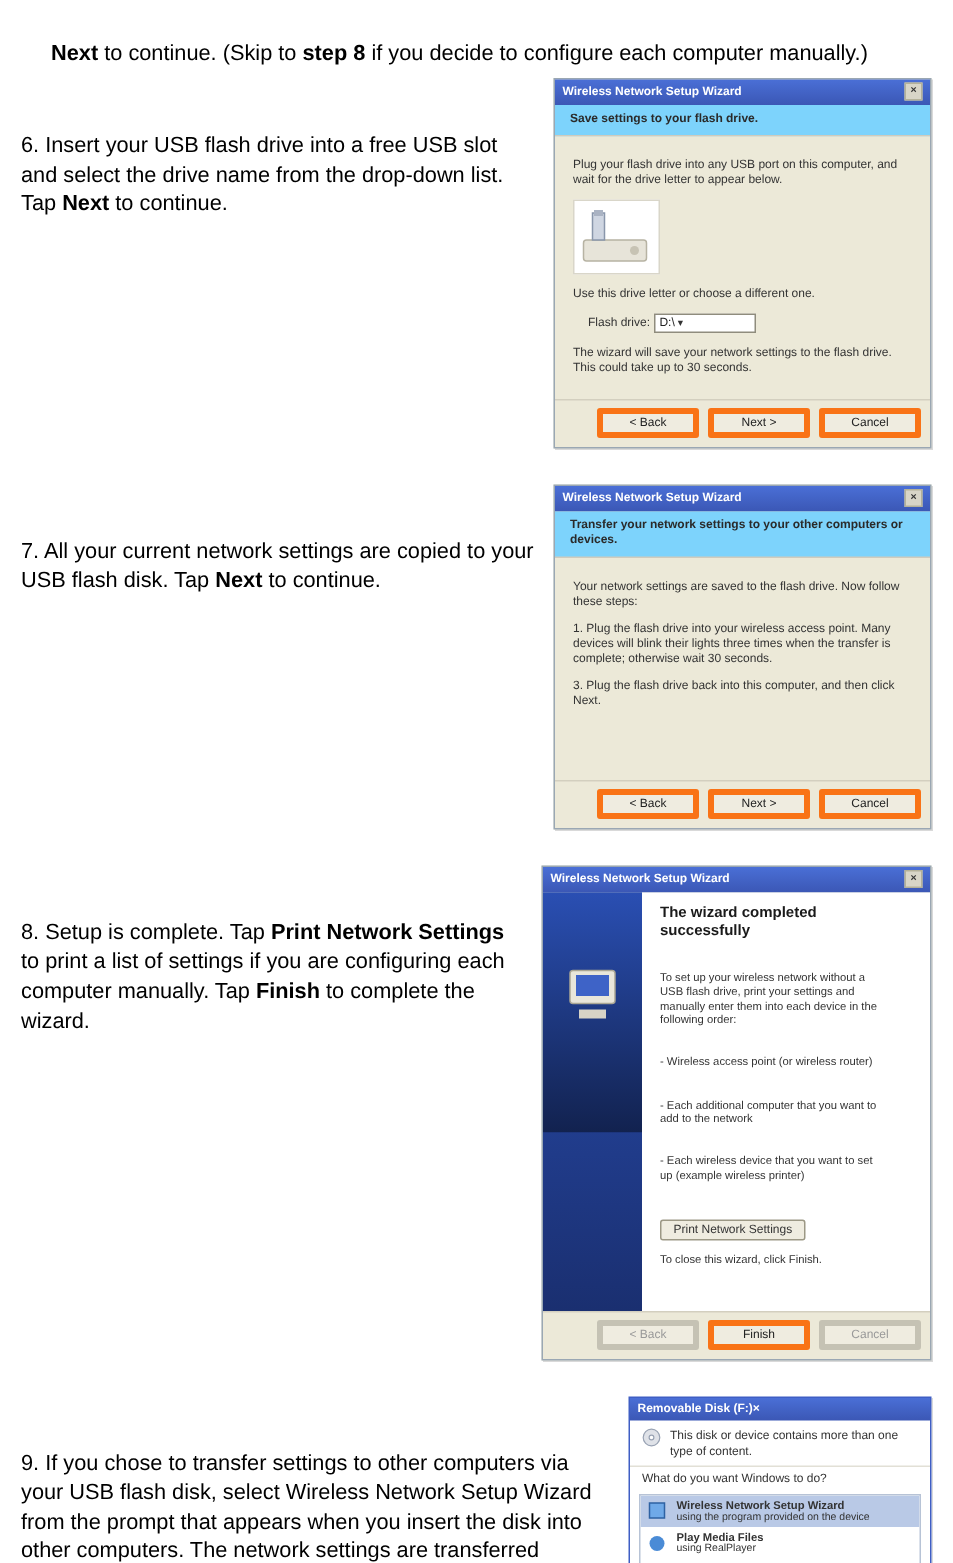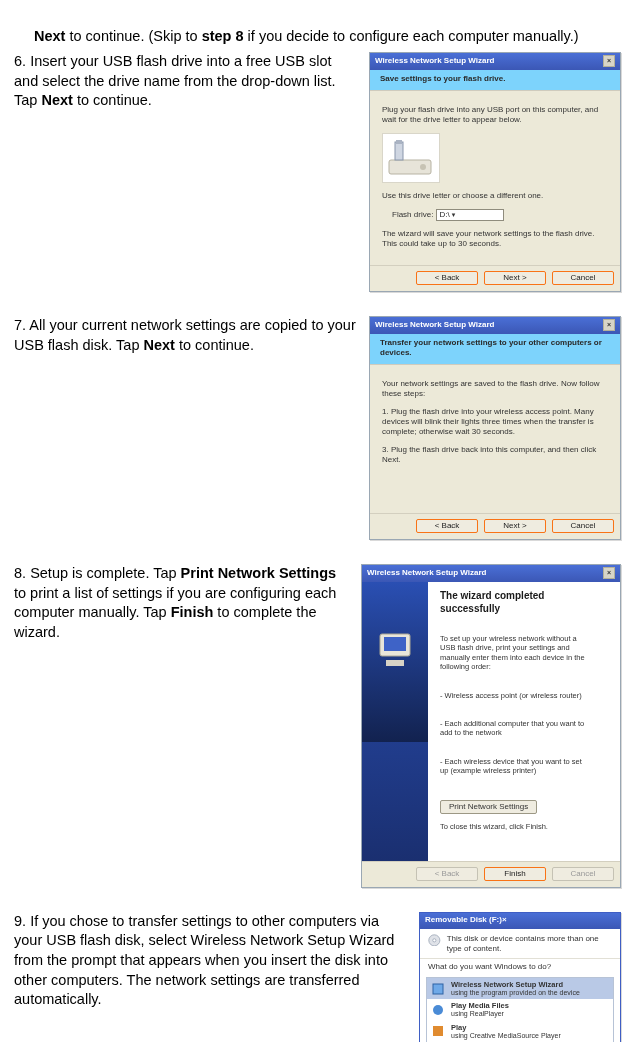--- a/index.html
+++ b/index.html
@@ -6,21 +6,21 @@
     font-family: Arial, Helvetica, sans-serif;
     font-size: 14.5px;
     line-height: 1.35;
     color: #000;
     background: #fff;
     margin: 0;
     padding: 12px 14px 20px 14px;
     width: 607px;
   }
   .step-row { display: flex; margin-bottom: 24px; }
-  .step-text { flex: 1 1 auto; padding-right: 10px; }
+  .step-text { flex: 1 1 auto; padding-right: 10px; margin-top: 36px; }
   .step-text p { margin: 0; }
   .num { display: inline; }
   .b { font-weight: bold; }
   .thumb { flex: 0 0 auto; }
 
   
   .dlg {
     width: 250px;
     border: 1px solid #9aa7b3;
     background: #ece9d8;
@@ -45,21 +45,21 @@
     color: #2a2a2a;
   }
   .dlg .body { padding: 6px 10px 8px 12px; background: #ece9d8; }
   .dlg .btnrow {
     display: flex; justify-content: flex-end; gap: 6px;
     padding: 5px 6px 6px 6px; border-top: 1px solid #d3cfbf;
     background: #ece9d8;
   }
   .winbtn {
     min-width: 44px; padding: 1px 8px;
-    background: #efece0; border: 1px solid #f97316; border-radius: 2px;
+    background: #efece0; border: 4px solid #f97316; border-radius: 2px;
     font-size: 8px; color: #222; text-align: center;
   }
   .winbtn.disabled { color: #999; border-color: #c5c2b4; }
   .field {
     display: inline-block; background: #fff; border: 1px solid #8f8c7d;
     padding: 0 3px; font-size: 8px; color: #222; min-width: 60px;
   }
   .dropdown-arrow { display:inline-block; margin-left:2px; font-size:7px; color:#333; }
   .usb-illu {
     width: 56px; height: 48px; background: #fff; border: 1px solid #d9d6c9;

